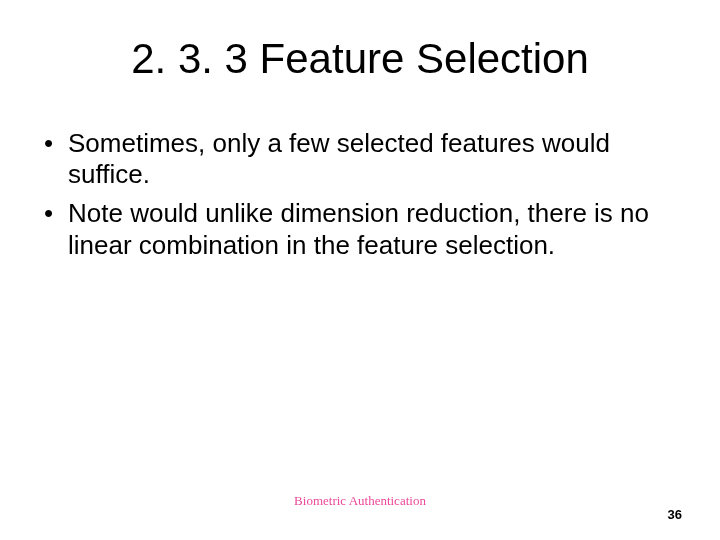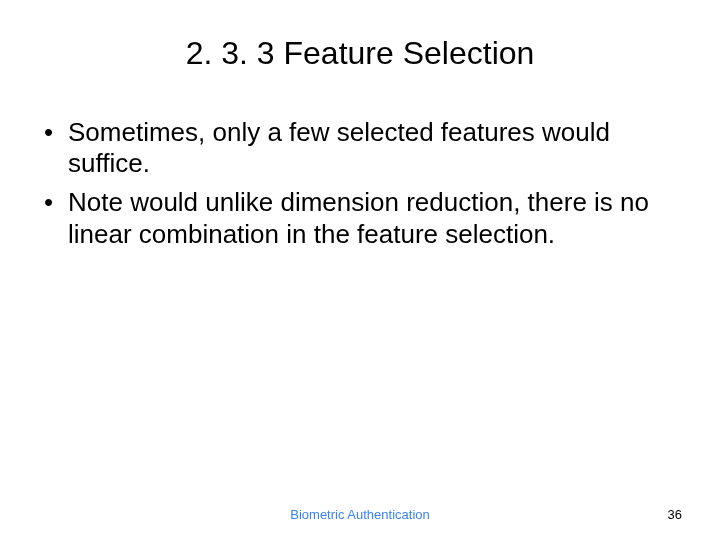--- a/index.html
+++ b/index.html
@@ -10,21 +10,21 @@
       color: #000000;
       position: relative;
     }
     .slide {
       width: 720px;
       height: 540px;
       position: relative;
       padding: 30px 40px 50px 40px;
     }
     .title {
-      font-size: 32px;
+      font-size: 42px;
       font-weight: 400;
       text-align: center;
       margin-bottom: 45px;
       margin-top: 5px;
     }
     .content {
       padding-left: 0;
     }
     ul.level1 {
       list-style: none;
@@ -58,33 +58,35 @@
     }
     ul.level2 > li::before {
       content: "–";
       position: absolute;
       left: 6px;
       top: 0;
       font-size: 23px;
     }
     .footer {
       position: absolute;
-      bottom: 18px;
+      bottom: 31px;
       left: 0;
       width: 100%;
       text-align: center;
       font-size: 13px;
-      color: #3b82f6;
+      color: #ec4899;
+      font-family: Liberation Serif, serif;
     }
     .page-number {
       position: absolute;
       bottom: 18px;
       right: 38px;
       font-size: 13px;
       color: #000;
+      font-weight: bold;
     }
   </style>
 </head>
 <body>
 
 <div class="slide">
   <h1 class="title">2. 3. 3 Feature Selection</h1>
 
   <div class="content">
     <ul class="level1">

